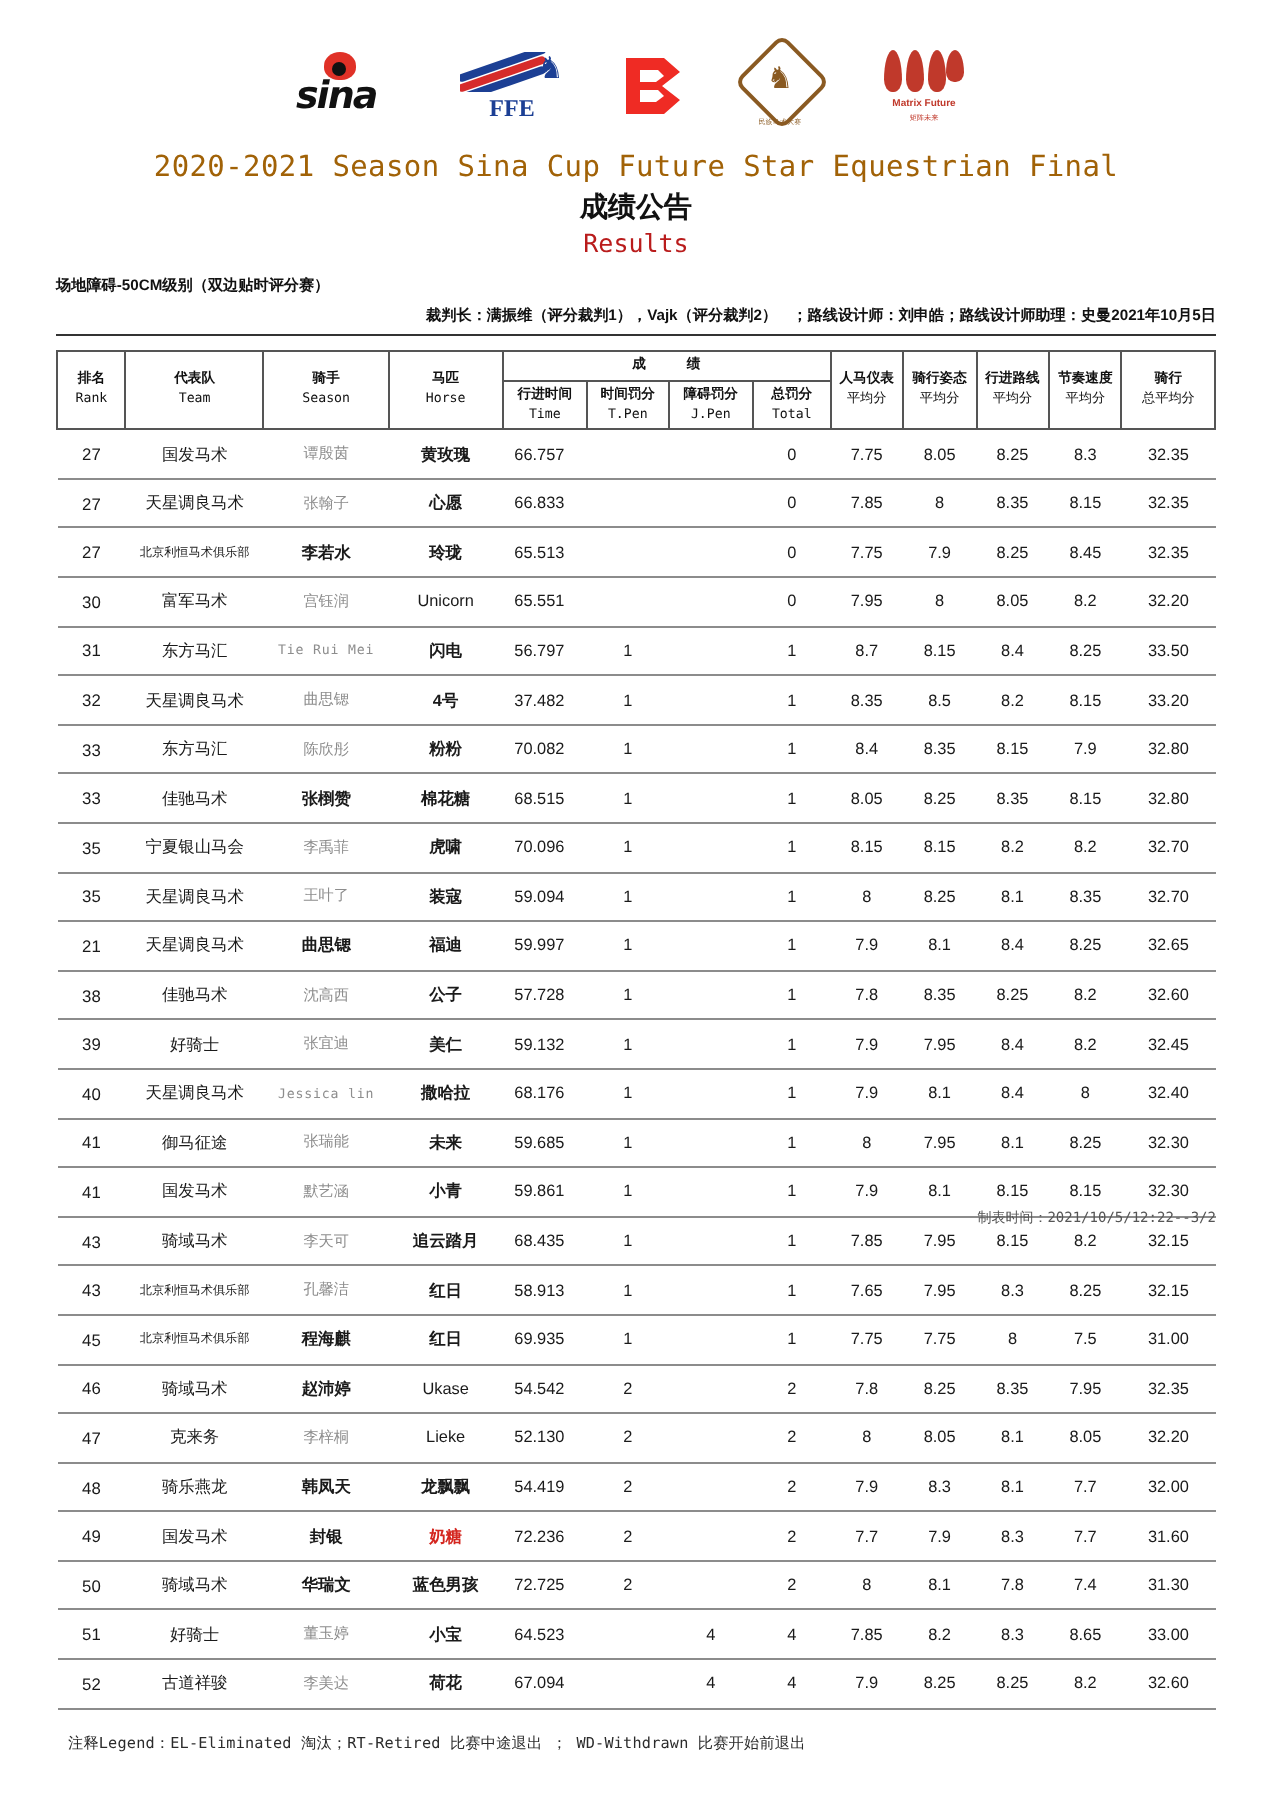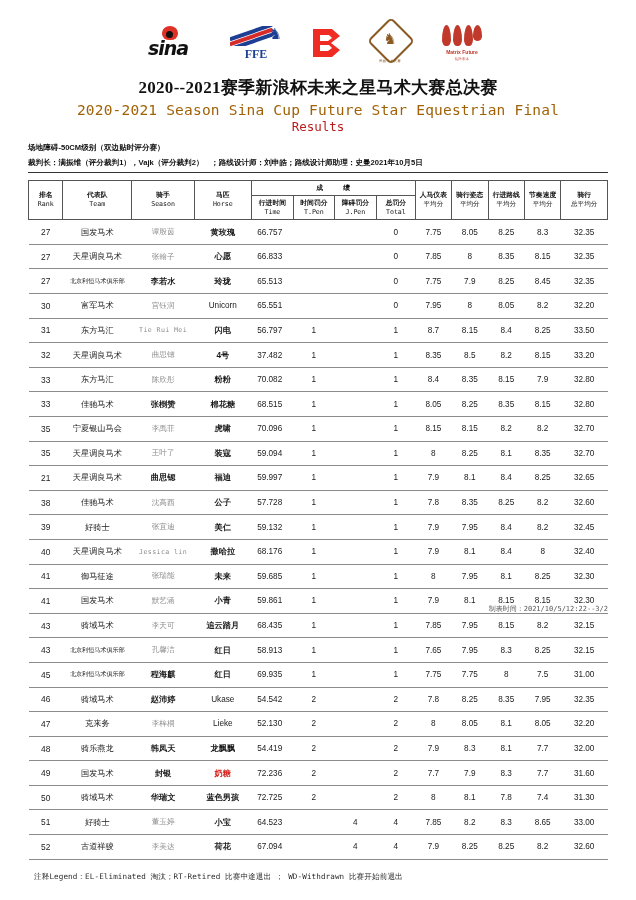--- a/index.html
+++ b/index.html
@@ -56,21 +56,21 @@
   .t-en1{font-size:14.5px;color:#a16207;margin-top:3px;
     font-family:"DejaVu Sans Mono","Liberation Mono",monospace;letter-spacing:.2px;}
   .t-cn2{font-size:14px;font-weight:bold;color:#111;margin-top:3px;
     font-family:"Liberation Serif","DejaVu Serif",serif;}
   .t-en2{font-size:12.5px;color:#b91c1c;margin-top:1px;
     font-family:"DejaVu Sans Mono","Liberation Mono",monospace;}
 
   
   .meta{margin:9px 28px 0 28px;}
   .meta-line1{font-size:7.6px;font-weight:bold;color:#111;padding-bottom:5px;}
-  .meta-line2{display:flex;justify-content:flex-start;align-items:flex-end;
+  .meta-line2{display:flex;justify-content:flex-end;align-items:flex-end;
     font-size:7.6px;font-weight:bold;color:#111;
     border-bottom:1.6px solid #333;padding-bottom:4px;}
 
   
   .tbl-wrap{margin:7px 28px 0 28px;}
   table{border-collapse:collapse;width:100%;table-layout:fixed;}
   th,td{border:1px solid #555;text-align:center;vertical-align:middle;}
   thead th{font-size:6.8px;font-weight:bold;color:#111;padding:2px 0;line-height:1.45;}
   thead .en{font-family:"DejaVu Sans Mono","Liberation Mono",monospace;font-weight:normal;
     font-size:6.6px;display:block;}
@@ -143,22 +143,22 @@
         <div class="mx-f" style="left:11px;"></div>
         <div class="mx-f" style="left:22px;"></div>
         <div class="mx-f" style="left:31px;height:16px;"></div>
       </div>
       <div class="mx-t1">Matrix Future</div>
       <div class="mx-t2">矩阵未来</div>
     </div>
   </div>
 
   <div class="titles">
-    <div class="t-cn1">2020--2021赛季新浪杯未来之星马术大赛总决赛</div>
     <div class="t-en1">2020-2021 Season Sina Cup Future Star Equestrian Final</div>
+    <div class="t-cn2">成绩公告</div>
     <div class="t-en2">Results</div>
   </div>
 
   <div class="meta">
     <div class="meta-line1">场地障碍-50CM级别（双边贴时评分赛）</div>
     <div class="meta-line2">
       <span>裁判长：满振维（评分裁判1），Vajk（评分裁判2）　；路线设计师：刘申皓；路线设计师助理：史曼</span>
       <span>2021年10月5日</span>
     </div>
   </div>

